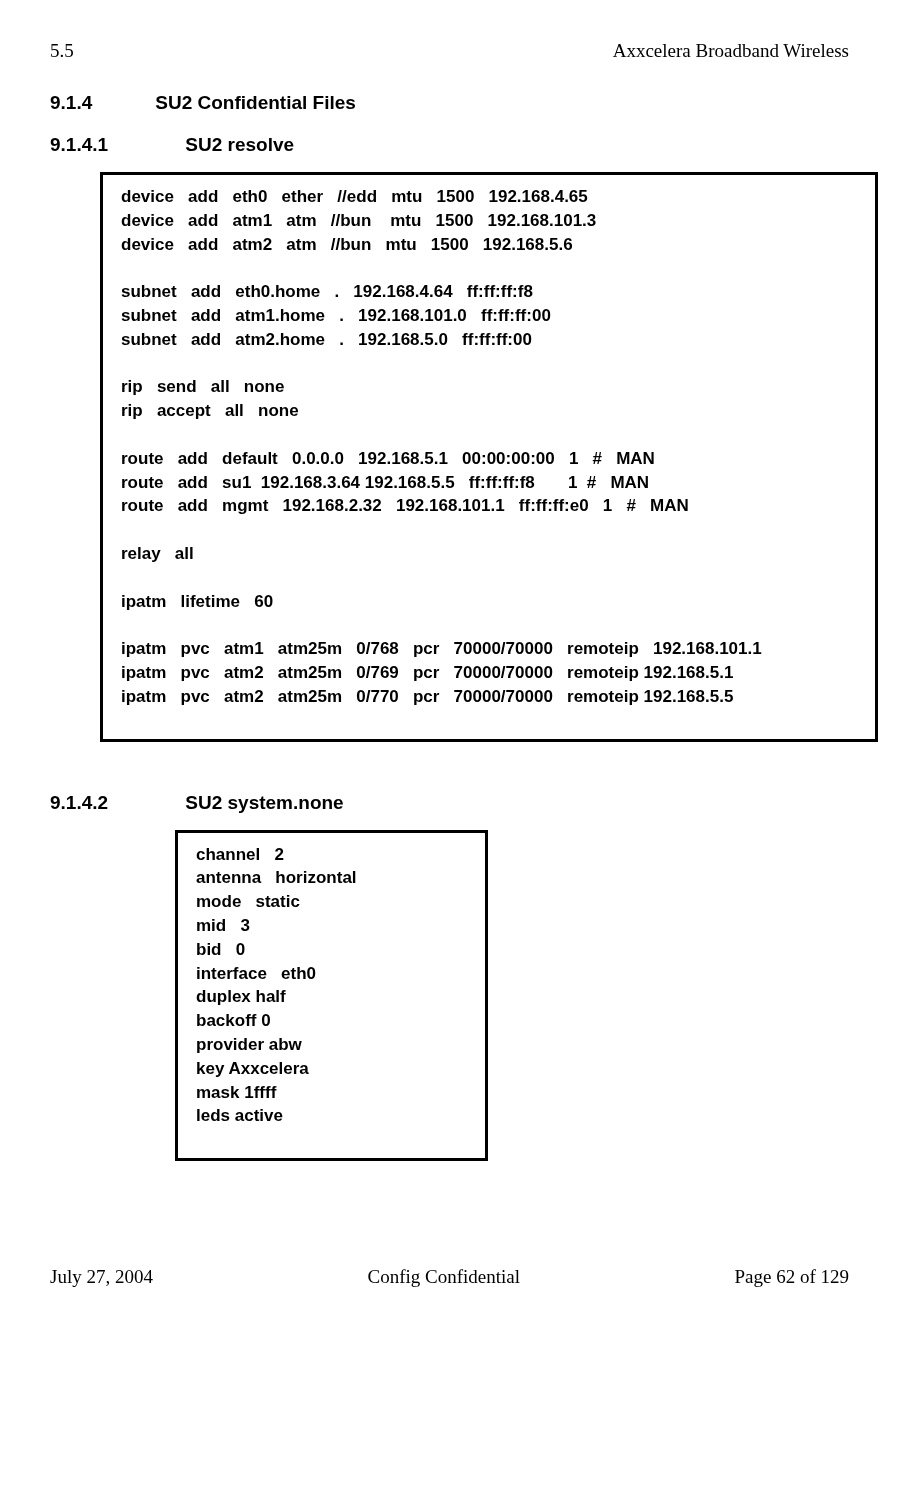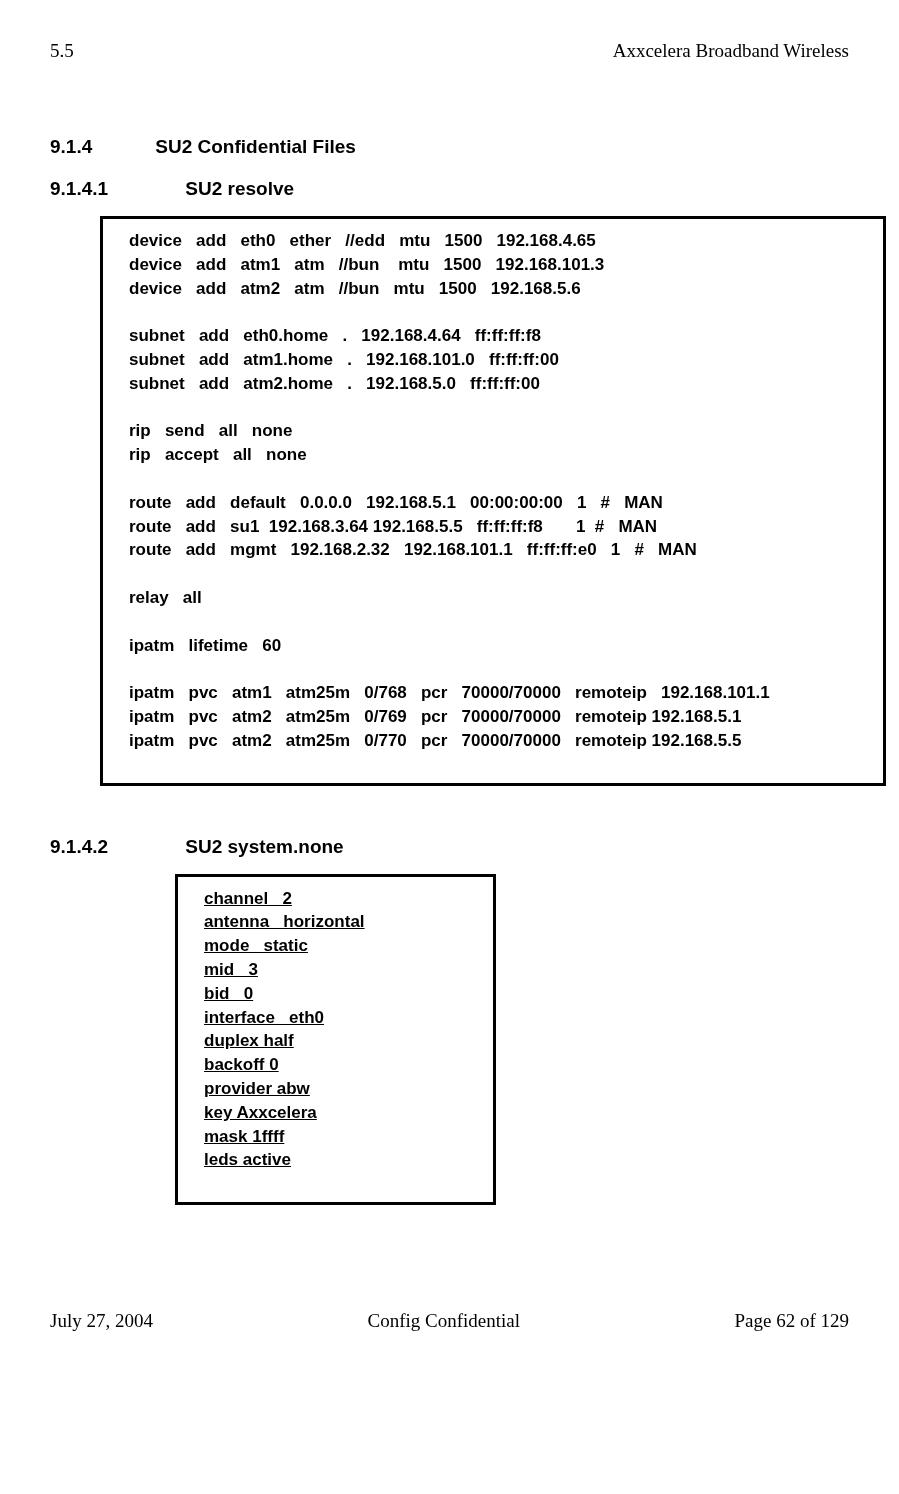--- a/index.html
+++ b/index.html
@@ -20,51 +20,49 @@
     .section-title {
       font-family: Arial, Helvetica, sans-serif;
       font-weight: bold;
       font-size: 19px;
       margin-top: 20px;
       margin-bottom: 20px;
     }
     .section-number {
       display: inline-block;
       width: 100px;
-      margin-top: 44px;
     }
     .subsection-title {
       font-family: Arial, Helvetica, sans-serif;
       font-weight: bold;
       font-size: 19px;
       margin-top: 10px;
       margin-bottom: 16px;
     }
     .subsection-number {
       display: inline-block;
       width: 130px;
     }
     .config-box {
       border: 3px solid black;
       margin-left: 50px;
-      padding: 10px 14px 30px 26px;
+      padding: 10px 14px 30px 18px;
       font-family: Arial, Helvetica, sans-serif;
       font-weight: bold;
       font-size: 17px;
       line-height: 1.4;
       white-space: pre;
       margin-bottom: 50px;
     }
     .config-box-wide {
       width: 740px;
     }
     .config-box-narrow {
       width: 275px;
       margin-left: 125px;
-      text-decoration: underline;
     }
     .footer-row {
       display: flex;
       justify-content: space-between;
       font-size: 19px;
       margin-top: 105px;
     }
   </style>
 </head>
 <body>

